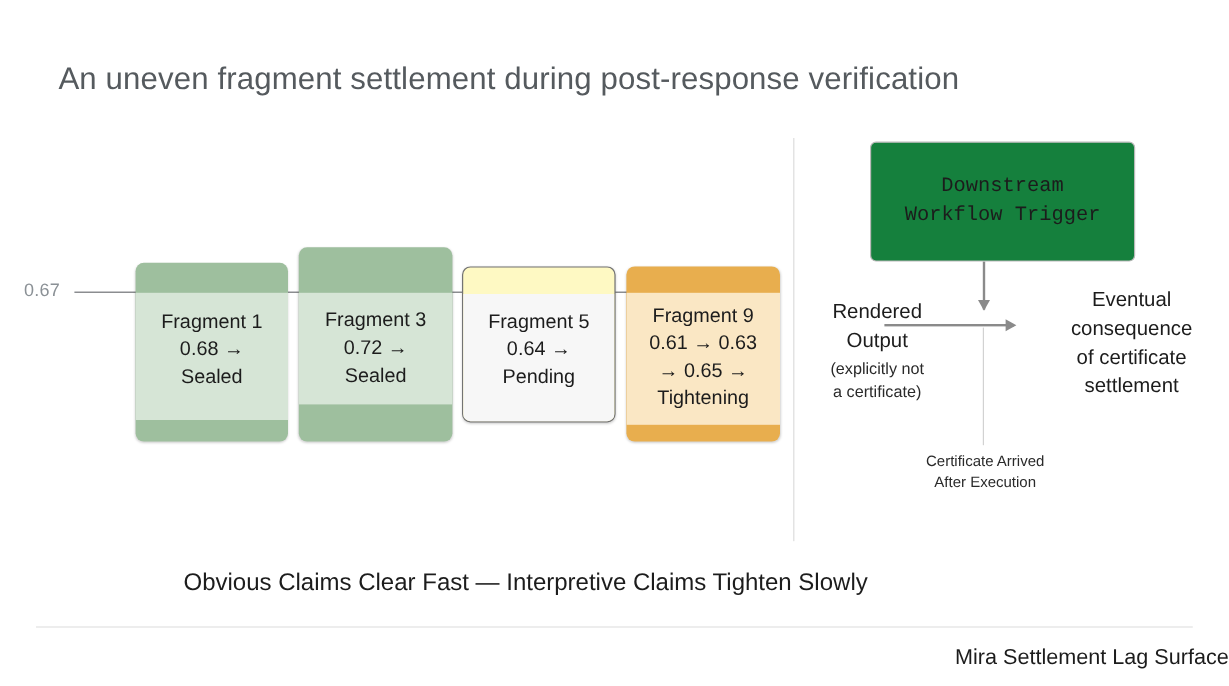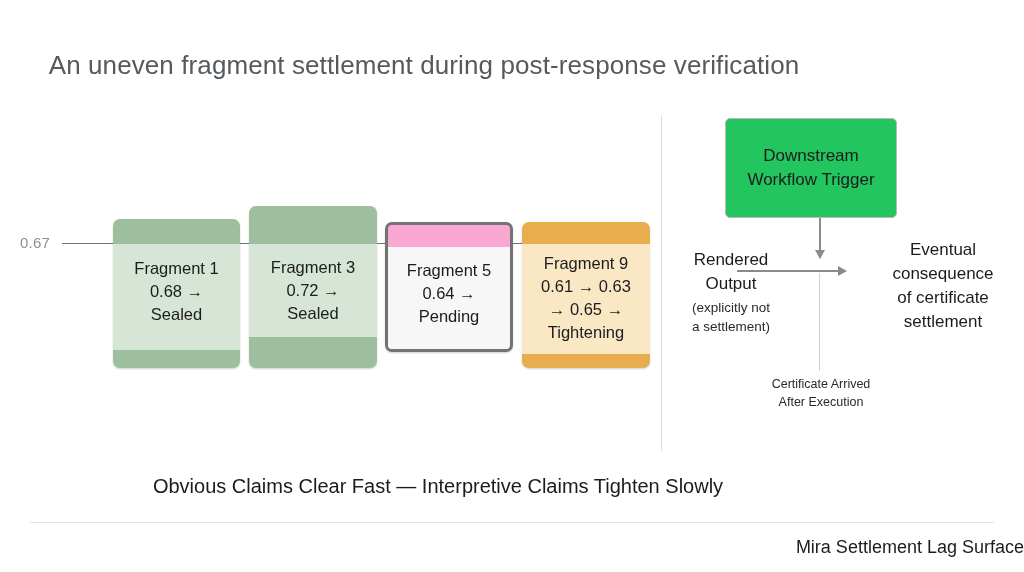--- a/index.html
+++ b/index.html
@@ -61,51 +61,52 @@
     font-size:16.5px;
     line-height:23px;
     color:#1c1c1c;
     white-space:pre-line;
   }
 
   
   .bar.green{background:#9ebf9e;}
   .bar.green .panel{background:#d6e5d6;}
   
-  .bar.white{background:#f9a8d4;border:3px solid #737373;}
+  .bar.white{background:#fef9c3;border:1px solid #737373;}
   .bar.white .panel{background:#f7f7f7;}
   
   .bar.amber{background:#e8ae4e;}
   .bar.amber .panel{background:#fae7c4;}
 
   
   .divider{
     position:absolute;
     left:661px;top:115px;
     width:1px;height:336px;
     background:#dddddd;
   }
 
   
   .flow{position:absolute;left:661px;top:110px;width:363px;height:340px;}
 
   .flow-box{
     position:absolute;
     left:64px;top:8px;
-    width:172px;height:100px;
-    background:#22c55e;
+    width:221px;height:100px;
+    background:#15803d;
     border:1px solid #b9b9b9;
     border-radius:5px;
     box-sizing:border-box;
     display:flex;align-items:center;justify-content:center;
     text-align:center;
     font-size:17px;
     line-height:24px;
     color:#1c1c1c;
     white-space:pre-line;
+    font-family:Liberation Mono, monospace;
   }
 
   
   .arrow-down{
     position:absolute;
     left:158px;top:108px;
     width:1.5px;height:40px;
     background:#8a8a8a;
   }
   .arrow-down::after{
@@ -245,21 +246,21 @@
 Workflow Trigger</div>
 
     <div class="arrow-down"></div>
     <div class="faint-line"></div>
     <div class="arrow-right"></div>
 
     <div class="rendered">
       <div class="big">Rendered
 Output</div>
       <div class="small">(explicitly not
-a settlement)</div>
+a certificate)</div>
     </div>
 
     <div class="eventual">Eventual
 consequence
 of certificate
 settlement</div>
 
     <div class="cert-note">Certificate Arrived
 After Execution</div>
   </div>

